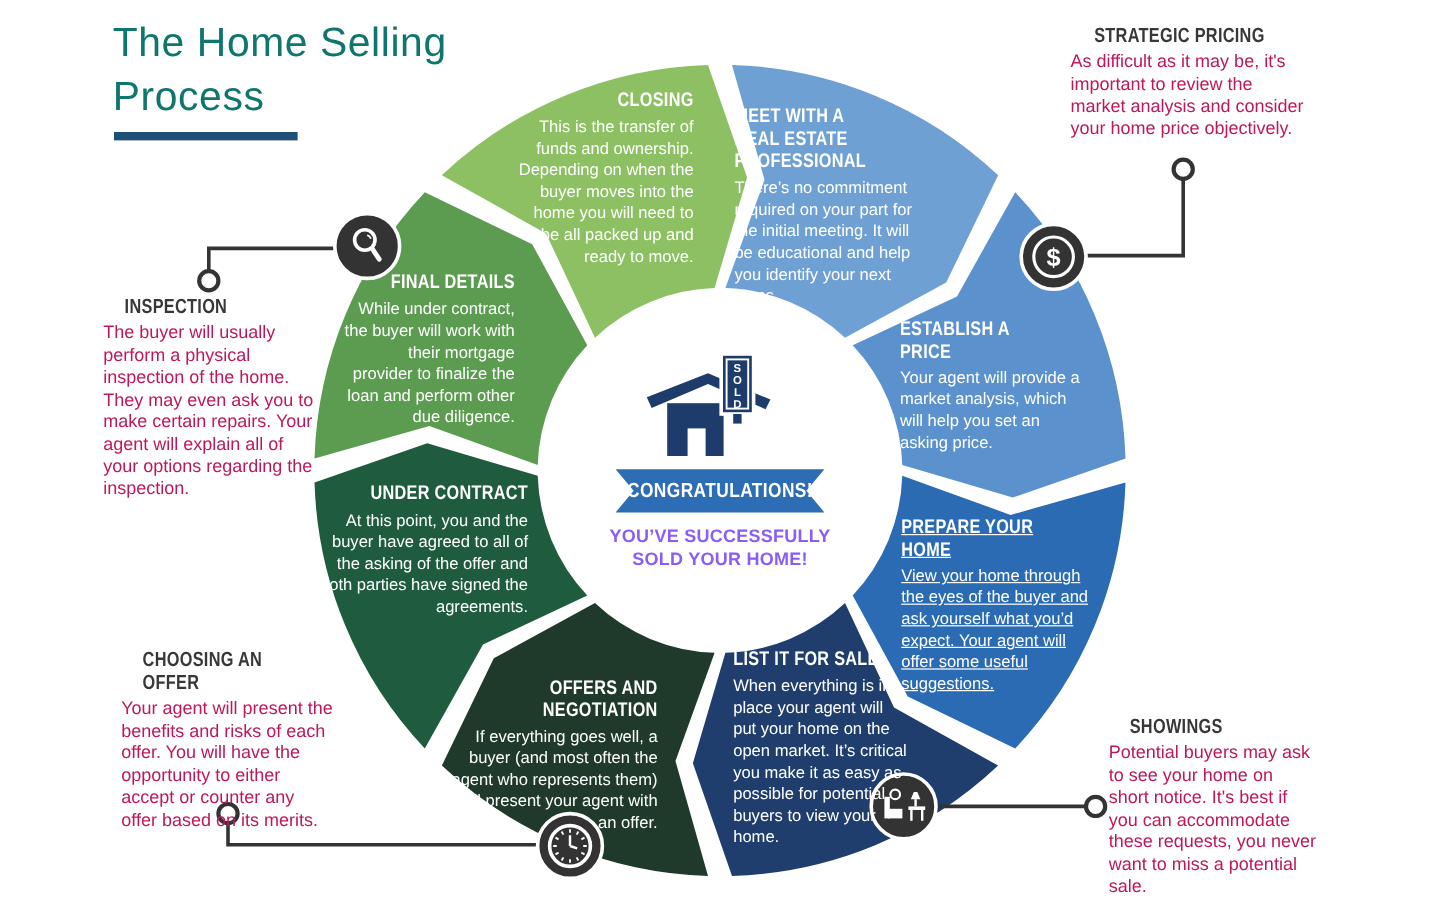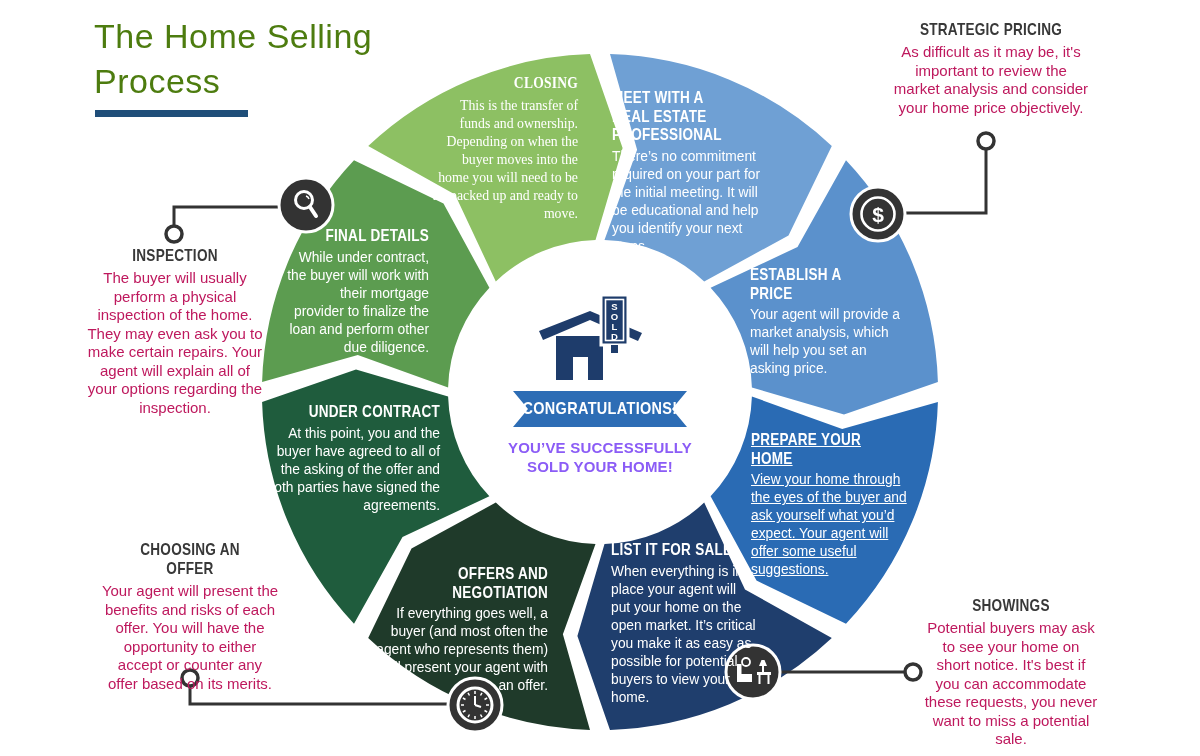--- a/index.html
+++ b/index.html
@@ -4,43 +4,43 @@
 <style>
   html,body{margin:0;padding:0;background:#ffffff;}
   #stage{
     position:relative;width:1200px;height:756px;overflow:hidden;background:#ffffff;
     font-family:"Liberation Sans",sans-serif;
   }
   #wheel-svg{position:absolute;left:0;top:0;}
   .abs{position:absolute;}
   
   #page-title{
-    left:94px;top:14px;width:360px;color:#4d7c0f;font-size:34px;line-height:45px;
+    left:94px;top:14px;width:360px;color:#0f766e;font-size:34px;line-height:45px;
     font-weight:400;white-space:pre-line;letter-spacing:.5px;
   }
   #title-underline{left:95px;top:110px;width:153px;height:7px;background:#1f4e79;}
   
   .seg-text{position:absolute;color:#ffffff;}
   .seg-title{
     display:block;font-weight:700;font-size:16.5px;line-height:18.5px;letter-spacing:.3px;
     white-space:pre-line;margin-bottom:4px;transform:scaleX(.82);
   }
   .seg-body{display:block;font-size:13.8px;line-height:18px;}
   .al-left{text-align:left;}  .al-left  .seg-title{transform-origin:left top;}
   .al-right{text-align:right;}.al-right .seg-title{transform-origin:right top;}
   #seg-meet      {left:612px;top:76px; width:150px;margin-top:12px;}
   #seg-establish {left:750px;top:265px;width:152px;}
   #seg-prepare   {left:751px;top:430px;width:156px;text-decoration:underline;}
   #seg-list      {left:611px;top:540px;width:148px;}
   #seg-offers    {right:652px;top:540px;width:180px;margin-top:24px;}
   #seg-under     {right:760px;top:402px;width:180px;}
   #seg-final     {right:771px;top:226px;width:142px;}
-  #seg-closing   {right:622px;top:74px; width:146px;font-family:Liberation Serif, serif;}
-  
-  .callout{position:absolute;text-align:center;}
+  #seg-closing   {right:622px;top:74px; width:146px;}
+  
+  .callout{position:absolute;}
   .callout-title{
     display:block;font-weight:700;font-size:17px;line-height:19px;letter-spacing:.3px;
     color:#383838;margin-bottom:4px;transform:scaleX(.8);transform-origin:center top;
   }
   .callout-body{display:block;font-size:15px;line-height:18.5px;color:#be185d;}
   #callout-strategic-pricing{left:892px;top:20px; width:198px;}
   #callout-inspection       {left:86px; top:246px;width:178px;}
   #callout-choosing-an-offer{left:101px;top:540px;width:178px;}
   #callout-showings         {left:924px;top:596px;width:174px;}
   

